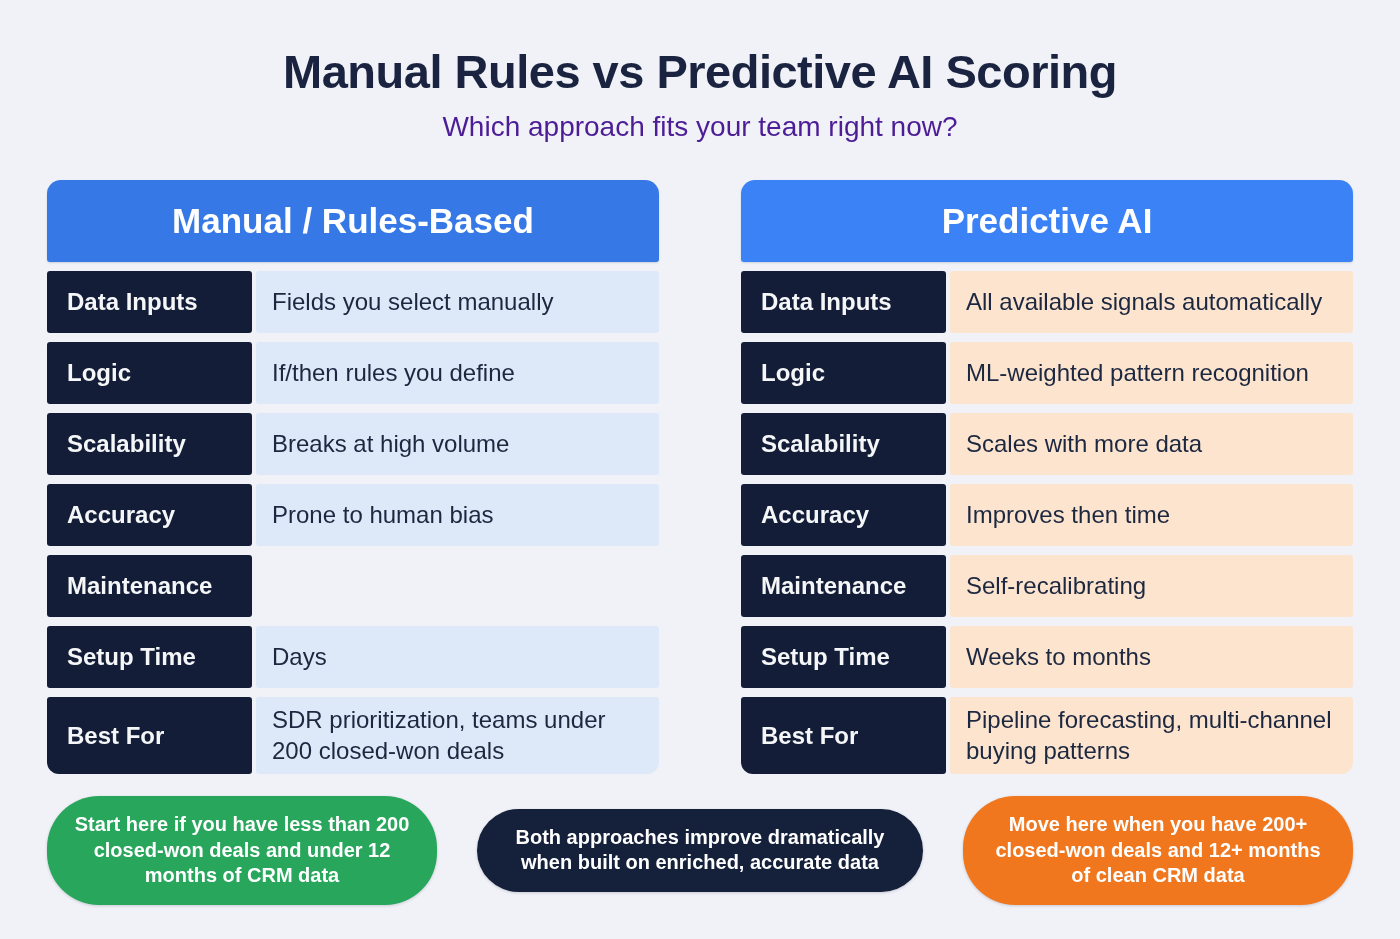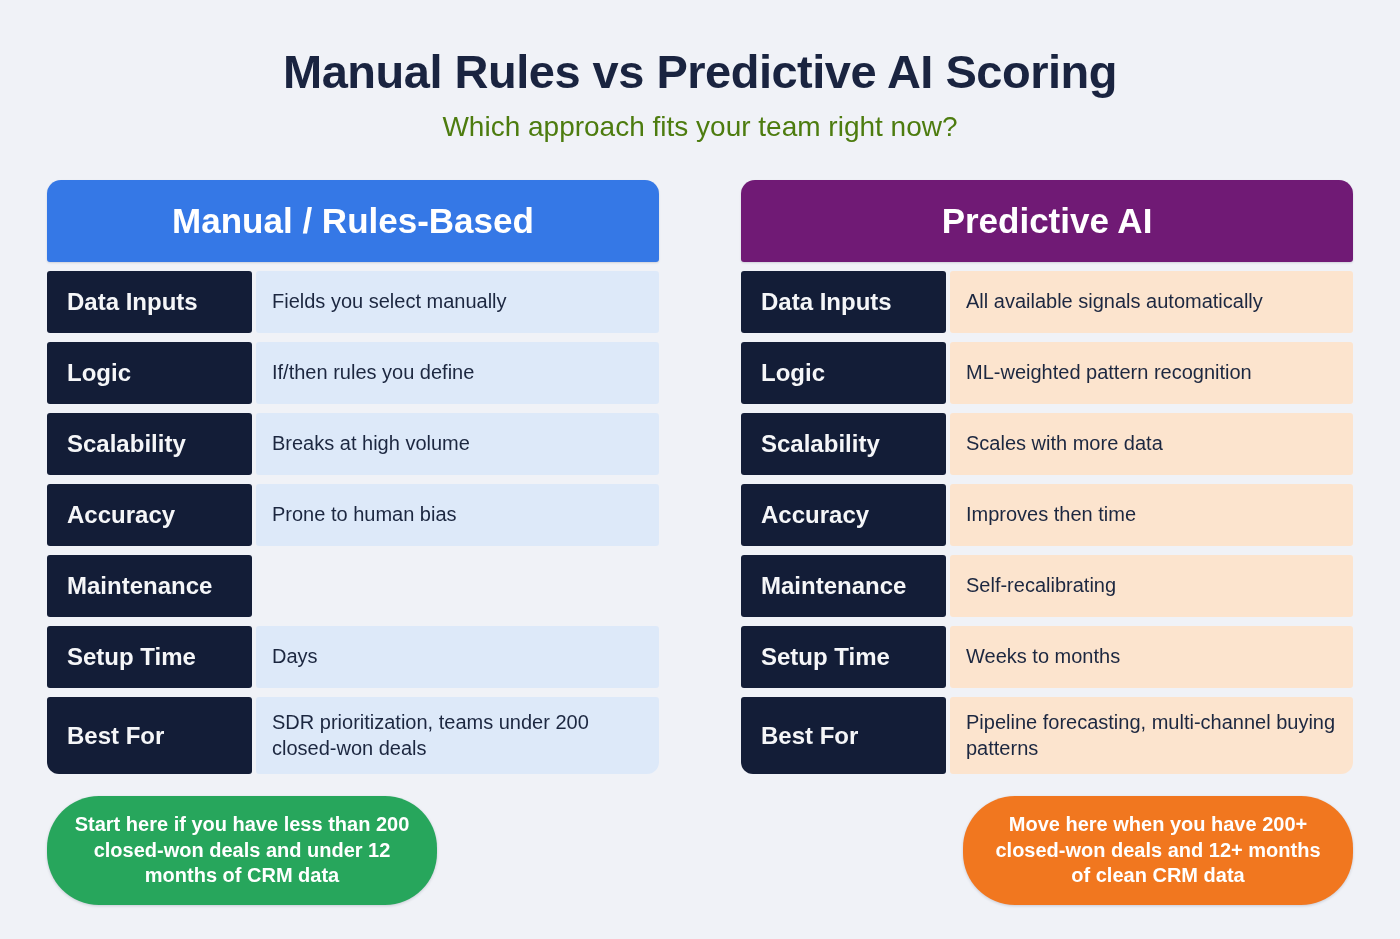--- a/index.html
+++ b/index.html
@@ -15,21 +15,21 @@
     margin: 0; padding-top: 44px;
     text-align: center;
     font-size: 47px; font-weight: bold;
     letter-spacing: -0.5px;
     color: #1a2440;
   }
   .page-subtitle {
     margin-top: 12px;
     text-align: center;
     font-size: 28px;
-    color: #4d7c0f;
+    color: #4c1d95;
   }
 
   .tables {
     display: flex;
     gap: 82px;
     margin: 37px 47px 0 47px;
   }
   .col { flex: 1; min-width: 0; }
 
   .col-header {
@@ -58,21 +58,21 @@
     padding-left: 20px; box-sizing: border-box;
     color: #f5f6f8;
     font-size: 24px; font-weight: bold;
   }
   .cell-value {
     flex: 1;
     border-radius: 3px;
     display: flex; align-items: center;
     padding: 8px 16px; box-sizing: border-box;
     color: #1c2740;
-    font-size: 20px;
+    font-size: 24px;
     line-height: 1.27;
   }
   .row.last .cell-label { border-radius: 3px 3px 3px 12px; }
   .row.last .cell-value { border-radius: 3px 3px 12px 3px; }
 
   .footers {
     margin: 22px 47px 0 47px;
     display: flex;
     justify-content: space-between;
     align-items: center;
@@ -126,21 +126,21 @@
             <div class="cell-value" style="background: rgb(221, 233, 249);">Days</div>
           </div>
           <div class="row last">
             <div class="cell-label">Best For</div>
             <div class="cell-value" style="background: rgb(221, 233, 249);">SDR prioritization, teams under 200 closed-won deals</div>
           </div>
         </div>
     </section>
 
     <section class="col">
-      <div class="col-header" style="background: #701a75;">Predictive AI</div>
+      <div class="col-header" style="background: #3b82f6;">Predictive AI</div>
       <div class="rows">
           <div class="row">
             <div class="cell-label">Data Inputs</div>
             <div class="cell-value" style="background: rgb(252, 228, 206);">All available signals automatically</div>
           </div>
           <div class="row">
             <div class="cell-label">Logic</div>
             <div class="cell-value" style="background: rgb(252, 228, 206);">ML-weighted pattern recognition</div>
           </div>
           <div class="row">
@@ -162,16 +162,17 @@
           <div class="row last">
             <div class="cell-label">Best For</div>
             <div class="cell-value" style="background: rgb(252, 228, 206);">Pipeline forecasting, multi-channel buying patterns</div>
           </div>
         </div>
     </section>
   </div>
 
   <div class="footers">
     <div class="pill pill-side" style="background: rgb(39, 166, 92);">Start here if you have less than 200 closed-won deals and under 12 months of CRM data</div>
+    <div class="pill pill-mid" style="background: rgb(21, 32, 58);">Both approaches improve dramatically when built on enriched, accurate data</div>
     <div class="pill pill-side" style="background: rgb(241, 119, 31);">Move here when you have 200+ closed-won deals and 12+ months of clean CRM data</div>
   </div>
 
 </div>
 
 </body></html>

